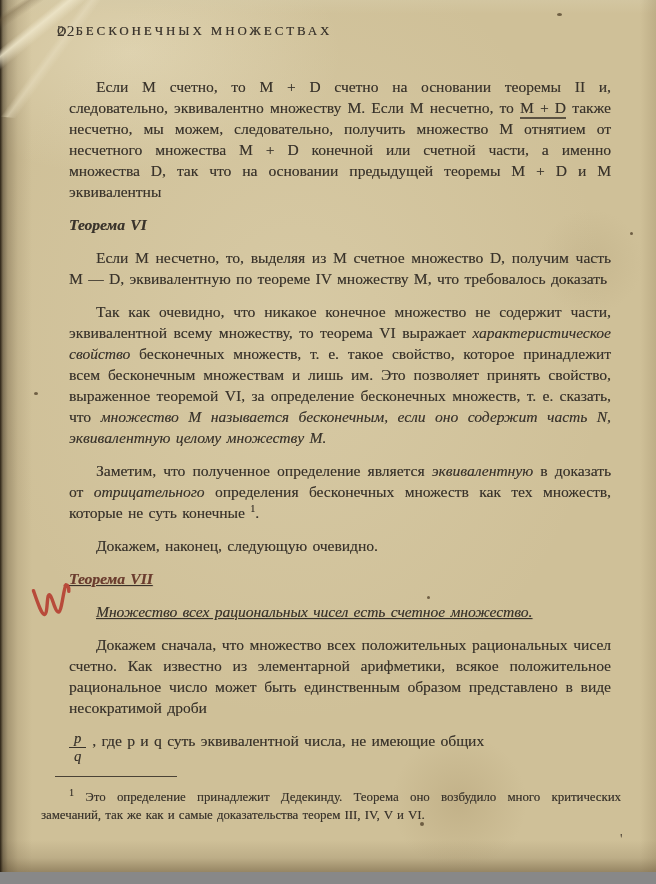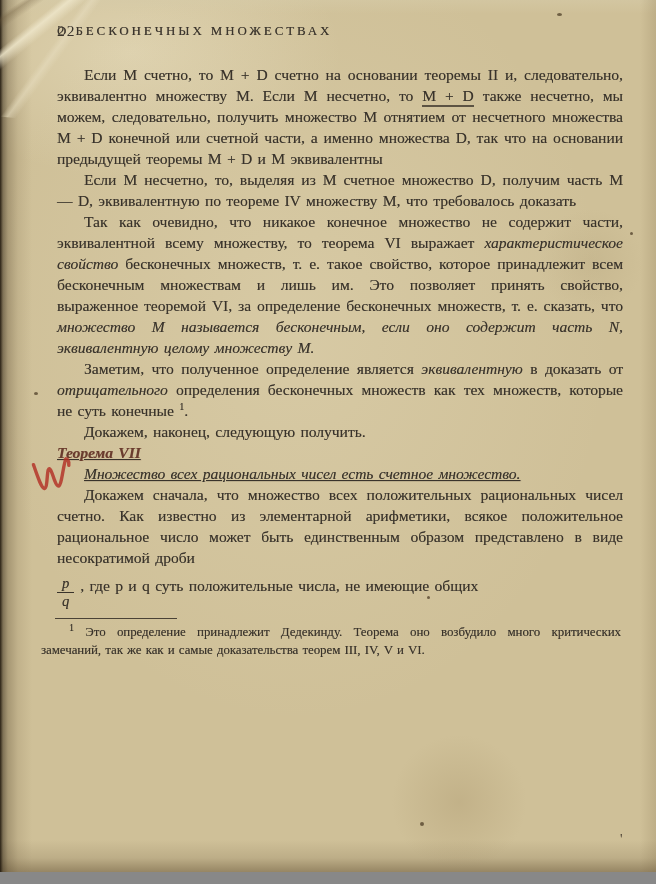--- a/index.html
+++ b/index.html
@@ -31,21 +31,21 @@
   .header{position:absolute;top:22px;left:57px;width:566px;height:22px;}
   .pagenum{position:absolute;left:0;top:0;font-size:15.5px;letter-spacing:2px;color:#3a342c;}
   .runhead{position:absolute;left:0;right:0;top:2px;font-size:12.8px;
     letter-spacing:3px;color:#3a342c;text-shadow:0.3px 0.3px 0.3px rgba(58,52,44,0.6);}
   .textblock{
     position:absolute;left:57px;top:64px;width:566px;
     font-size:15.5px;line-height:21px;text-align:justify;
     color:#39332b;text-shadow:0.2px 0.3px 0.4px rgba(57,51,43,0.5);
     word-spacing:1.5px;
   }
-  .textblock p{margin:0;}
+  .textblock p{margin:12px;}
   .ind{text-indent:27px;}
   .theorem-head{margin:9px 0 5px;font-weight:bold;font-style:italic;}
   .theorem-head.red{color:#6a3c2e;text-shadow:0.3px 0.3px 0.4px rgba(106,60,46,0.5);}
   .it{font-style:italic;}
   .pencil-underline{border-bottom:2px solid rgba(62,55,45,0.8);padding-bottom:1px;}
   sup{font-size:10px;line-height:0;}
   .t7wrap{position:relative;text-decoration:underline;}
   .wmark{position:absolute;left:-26px;top:14px;transform:rotate(-7deg);opacity:0.92;}
   .frac{display:inline-block;text-align:center;vertical-align:-15px;line-height:1.05;
     font-style:italic;font-size:14.5px;margin-right:6px;}
@@ -71,42 +71,43 @@
 
   <div class="header">
     <span class="pagenum">22</span>
     <div class="runhead">О БЕСКОНЕЧНЫХ МНОЖЕСТВАХ</div>
   </div>
 
   <div class="textblock">
 
     <p class="ind"><span>Если M счетно, то M + D счетно на основании теоремы II и, следовательно, эквивалентно множеству M. Если M несчетно, то </span><span class="pencil-underline">M + D</span><span> также несчетно, мы можем, следовательно, получить множество M отнятием от несчетного множества M + D конечной или счетной части, а именно множества D, так что на основании предыдущей теоремы M + D и M эквивалентны</span></p>
 
+    <p class="theorem-head">Теорема VI</p>
 
 
 
     <p class="ind">Если M несчетно, то, выделяя из M счетное множество D, получим часть M — D, эквивалентную по теореме IV множеству M, что требовалось доказать</p>
 
     <p class="ind"><span>Так как очевидно, что никакое конечное множество не содержит части, эквивалентной всему множеству, то теорема VI выражает </span><span class="it">характеристическое свойство</span><span> бесконечных множеств, т. е. такое свойство, которое принадлежит всем бесконечным множествам и лишь им. Это позволяет принять свойство, выраженное теоремой VI, за определение бесконечных множеств, т. е. сказать, что </span><span class="it">множество M называется бесконечным, если оно содержит часть N, эквивалентную целому множеству M.</span></p>
 
     <p class="ind"><span>Заметим, что полученное определение является </span><span class="it">эквивалентную</span><span> в доказать от </span><span class="it">отрицательного</span><span> определения бесконечных множеств как тех множеств, которые не суть конечные </span><sup>1</sup><span>.</span></p>
 
-    <p class="ind">Докажем, наконец, следующую получить.</p>
+    <p class="ind">Докажем, наконец, следующую очевидно.</p>
 
     <div class="t7wrap">
       <p class="theorem-head red">Теорема VII</p>
       <svg class="wmark" width="50" height="40" viewBox="0 0 50 40">
         <path d="M4 6 C7 20, 9 30, 12 31 C15 31, 16 18, 18 13 C20 10, 21 14, 23 24 C25 32, 27 33, 30 24 C33 15, 35 7, 37 4 M36 5 C38 3, 40 6, 39 11" fill="none" stroke="#b23227" stroke-width="3.4" stroke-linecap="round" stroke-linejoin="round" opacity="0.9"></path>
       </svg>
       <p class="ind it">Множество всех рациональных чисел есть счетное множество.</p>
     </div>
 
     <p class="ind">Докажем сначала, что множество всех положительных рациональных чисел счетно. Как известно из элементарной арифметики, всякое положительное рациональное число может быть единственным образом представлено в виде несократимой дроби</p>
 
-    <p class="p10"><span class="frac"><span class="num">p</span><span class="den">q</span></span><span>, где p и q суть положительные числа, не имеющие общих</span></p>
+    <p class="p10"><span class="frac"><span class="num">p</span><span class="den">q</span></span><span>, где p и q суть эквивалентной числа, не имеющие общих</span></p>
 
     <hr class="fn-rule">
 
     <p class="footnote"><sup>1</sup><span> Это определение принадлежит Дедекинду. Теорема оно возбудило много критических замечаний, так же как и самые доказательства теорем III, IV, V и VI.</span></p>
 
   </div>
 
   <span class="stray">'</span>
 
 </div>

